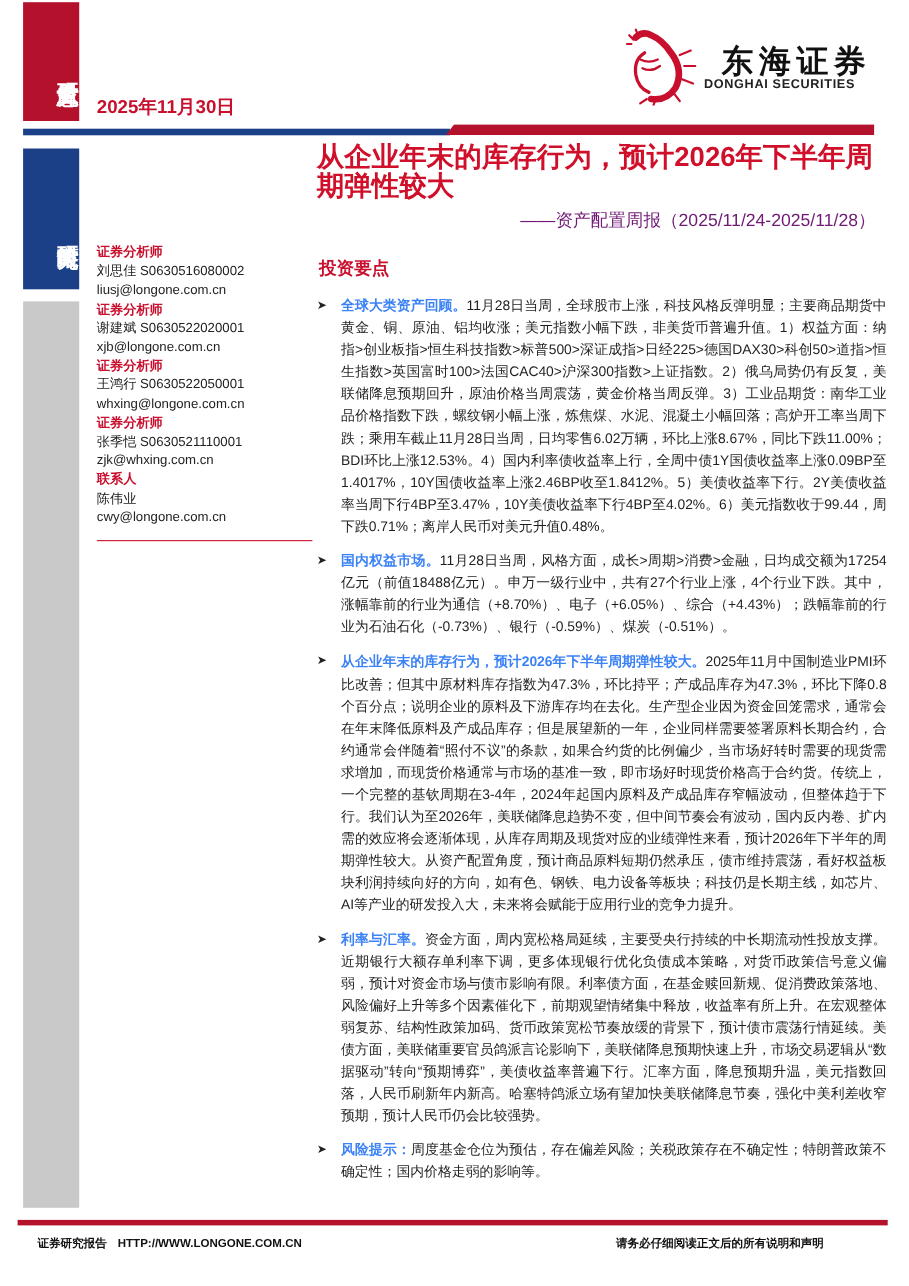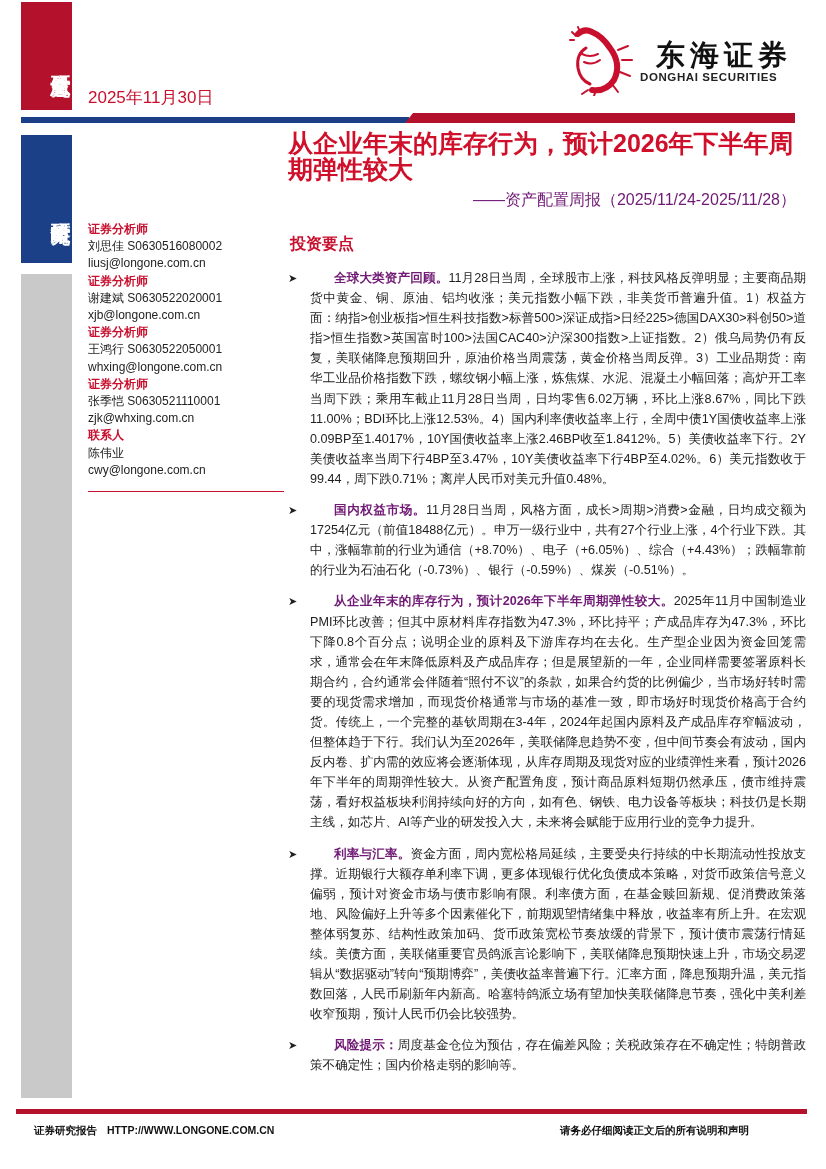--- a/index.html
+++ b/index.html
@@ -10,21 +10,21 @@
   
   .tag-red { left: 21px; top: 2px; width: 51px; height: 108px; background: #b3112c; }
   .tag-blue { left: 21px; top: 135px; width: 51px; height: 128px; background: #1b4088; }
   .tag-text { position: absolute; left: 0; width: 51px; text-align: center; color: #fff;
               font-weight: bold; font-size: 20px; line-height: 22px; writing-mode: vertical-rl;
               text-orientation: upright; letter-spacing: 0px; }
   .tag-red .tag-text { top: 18px; height: 80px; }
   .tag-blue .tag-text { top: 25px; height: 95px; }
   .side-grey { left: 21px; top: 274px; width: 51px; height: 824px; background: #c9c9c9; }
 
-  .date { left: 88px; top: 86px; font-size: 17px; font-weight: normal; color: #c8102e; }
+  .date { left: 88px; top: 86px; font-size: 17px; font-weight: bold; color: #c8102e; }
 
   
   .bar-blue { left: 21px; top: 117px; width: 388px; height: 6px; background: #1b4088; }
   .bar-red { left: 405px; top: 113px; width: 390px; height: 10px; background: #b3112c;
              clip-path: polygon(8px 0, 100% 0, 100% 100%, 0 100%); }
 
   
   .logo { left: 568px; top: 24px; width: 230px; height: 70px; }
   .logo svg { position: absolute; left: 0; top: 0; }
   .logo-cn { position: absolute; left: 72px; top: 12px; font-size: 29px; font-weight: bold;
@@ -42,21 +42,21 @@
   .analysts { left: 88px; top: 221px; width: 190px; font-size: 12px; line-height: 17.2px; color: #222; }
   .analysts .role { color: #c8102e; font-weight: bold; font-size: 12px; }
   .analysts .line { white-space: nowrap; }
   .divider-red { left: 88px; top: 491px; width: 196px; height: 1px; background: #c8102e; }
 
   
   .body { left: 286px; top: 268px; width: 520px; }
   .bullet { position: relative; padding-left: 24px; font-size: 12.6px; line-height: 20.1px;
             color: #1e1e1e; margin-bottom: 11px; text-align: justify; }
   .bullet .arrow { position: absolute; left: 2px; top: 0; font-size: 11px; color: #222; }
-  .bullet .lead { font-weight: bold; color: #701a75; margin-left: 24px; }
+  .bullet .lead { font-weight: bold; color: #3b82f6; }
 
   
   .footer-bar { left: 16px; top: 1109px; width: 791px; height: 5px; background: #b3112c; }
   .footer-left { left: 34px; top: 1124px; font-size: 10.5px; font-weight: bold; color: #111; }
   .footer-left .url { margin-left: 10px; font-weight: bold; }
   .footer-right { left: 560px; top: 1124px; width: 236px; text-align: left; font-size: 10.5px;
                   font-weight: bold; color: #111; }
 </style>
 </head>
 <body>

